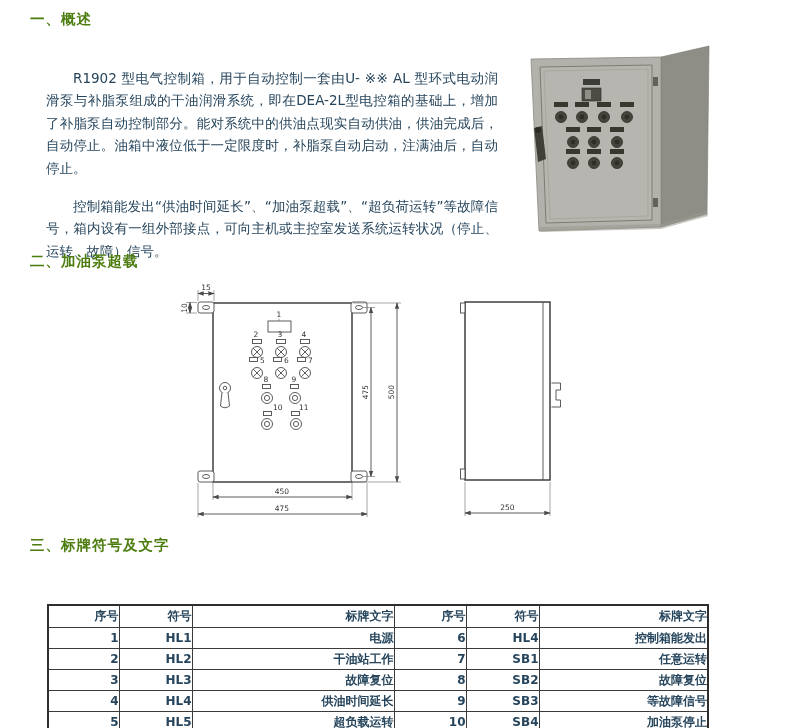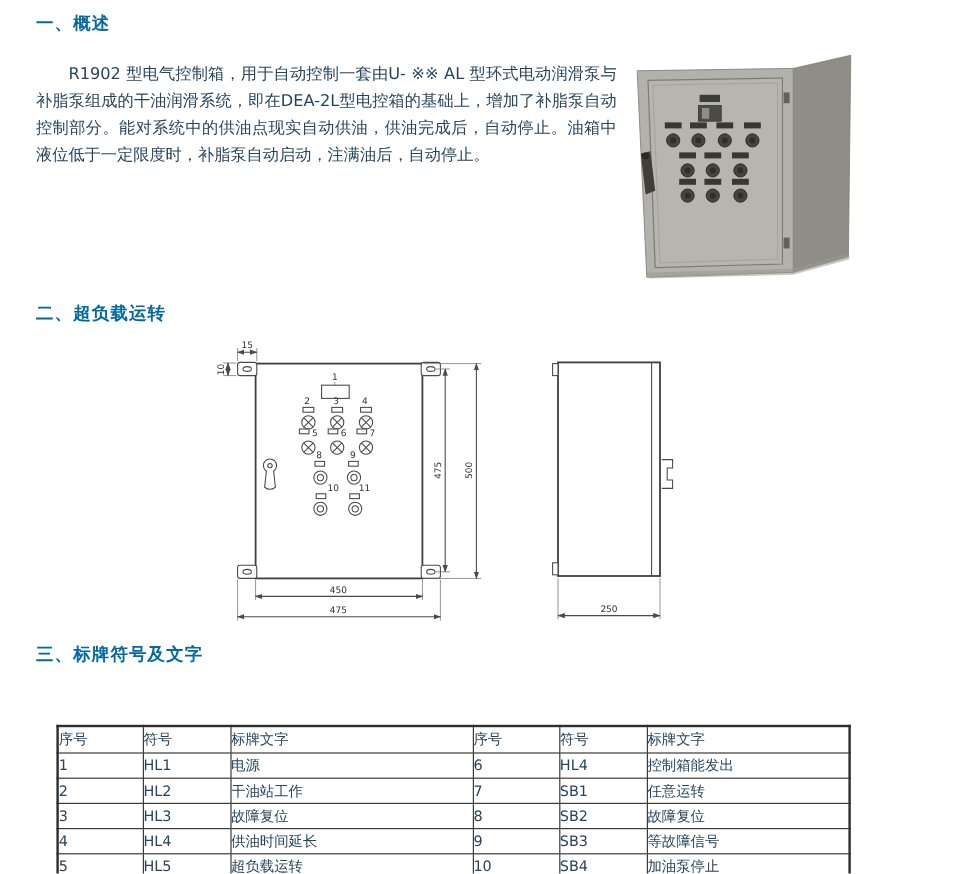--- a/index.html
+++ b/index.html
@@ -3,57 +3,58 @@
 <meta charset="utf-8">
 <style>
   html,body{margin:0;padding:0;}
   body{
     width:800px;height:728px;position:relative;background:#ffffff;
     font-family:"DejaVu Sans","Liberation Sans",sans-serif;
     color:#26455c;overflow:hidden;
   }
   .heading{
     position:absolute;left:30px;font-size:14.5px;font-weight:bold;
-    color:#0369a1;letter-spacing:1px;white-space:nowrap;
+    color:#4d7c0f;letter-spacing:1px;white-space:nowrap;
   }
   #h-overview{top:10px;}
   #h-dim{top:252px;}
   #h-labels{top:536px;}
   #overview-text{
     position:absolute;left:30px;top:51px;width:484px;
     font-size:13.5px;line-height:22.4px;text-align:justify;
   }
-  #overview-text p{margin:0;text-indent:2em;}
+  #overview-text p{margin:16px;text-indent:2em;}
   #cabinet-photo{position:absolute;left:525px;top:33px;}
   #dim-drawing{position:absolute;left:172px;top:281px;}
   #dim-drawing text{font-family:"DejaVu Sans",sans-serif;font-size:7.5px;fill:#333;}
   #label-table{
     position:absolute;left:47px;top:604px;width:660px;
     border-collapse:collapse;table-layout:fixed;
     font-size:12px;color:#26455c;
   }
   #label-table th,#label-table td{
-    border:1px solid #3b3b3b;text-align:left;padding:0;
-    font-weight:normal;overflow:hidden;white-space:nowrap;
+    border:1px solid #3b3b3b;text-align:right;padding:0;
+    font-weight:bold;overflow:hidden;white-space:nowrap;
   }
   #label-table{border:2px solid #2e2e2e;}
   #label-table tr.hdr th{height:21px;}
   #label-table tr.row td{height:20px;}
   .dline{stroke:#4a4a4a;stroke-width:0.9;fill:none;}
   .thin{stroke:#6a6a6a;stroke-width:0.6;fill:none;}
   .box{stroke:#3f3f3f;stroke-width:1.5;fill:none;}
   .comp{stroke:#4a4a4a;stroke-width:0.9;fill:#ffffff;}
 </style>
 </head>
 <body>
 
 <div class="heading" id="h-overview">一、概述</div>
 
 <div id="overview-text">
   <p>R1902 型电气控制箱，用于自动控制一套由U- ※※ AL 型环式电动润滑泵与补脂泵组成的干油润滑系统，即在DEA-2L型电控箱的基础上，增加了补脂泵自动控制部分。能对系统中的供油点现实自动供油，供油完成后，自动停止。油箱中液位低于一定限度时，补脂泵自动启动，注满油后，自动停止。</p>
+  <p>控制箱能发出“供油时间延长”、“加油泵超载”、“超负荷运转”等故障信号，箱内设有一组外部接点，可向主机或主控室发送系统运转状况（停止、运转、故障）信号。</p>
 </div>
 
 <svg id="cabinet-photo" width="195" height="205" viewBox="0 0 195 205">
   <g>
     <polygon points="136,24 184,13 182,181 136,194" fill="#8f8e86" stroke="#77766e" stroke-width="0.6"></polygon>
     <polygon points="6,26 136,24 136,194 14,198" fill="#b2b1ab" stroke="#8a8980" stroke-width="0.8"></polygon>
     <polygon points="15,34 127,32 127,187 21,190" fill="#b6b5af" stroke="#7d7c74" stroke-width="1"></polygon>
     <polygon points="19,38 123,36 123,183 25,186" fill="none" stroke="#a3a29a" stroke-width="0.8"></polygon>
     <polygon points="14,194 136,191 182,178 183,183 136,196 16,199" fill="#9a998f" opacity="0.55"></polygon>
   </g>
@@ -111,21 +112,21 @@
         <circle cx="92" cy="130" r="5.5"></circle>
     </g>
     <g fill="#2e2e28" stroke="none">
       <circle cx="48" cy="130" r="2.4"></circle>
         <circle cx="69" cy="130" r="2.4"></circle>
         <circle cx="92" cy="130" r="2.4"></circle>
     </g>
   </g>
 </svg>
 
-<div class="heading" id="h-dim">二、超负载运转</div>
+<div class="heading" id="h-dim">二、加油泵超载</div>
 
 <svg id="dim-drawing" width="440" height="285" viewBox="0 0 440 285">
   <defs>
     <marker id="ar" viewBox="0 0 10 10" refX="9" refY="5" markerWidth="7" markerHeight="7" orient="auto-start-reverse">
       <path d="M0,1.5 L10,5 L0,8.5 z" fill="#4a4a4a"></path>
     </marker>
   </defs>
 
   <g>
     <rect class="box" x="41" y="22" width="139" height="179"></rect>

